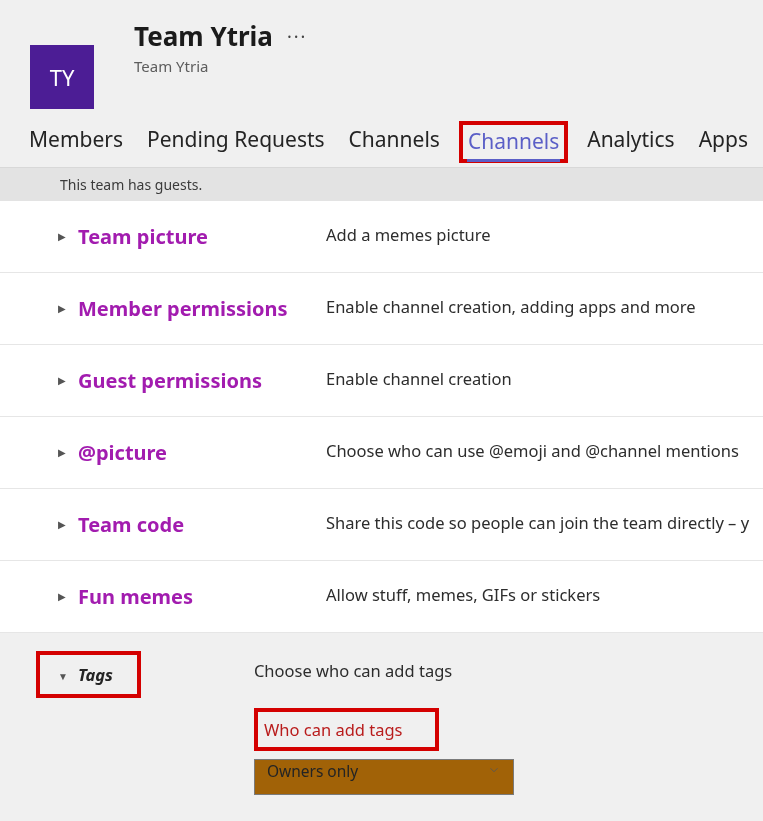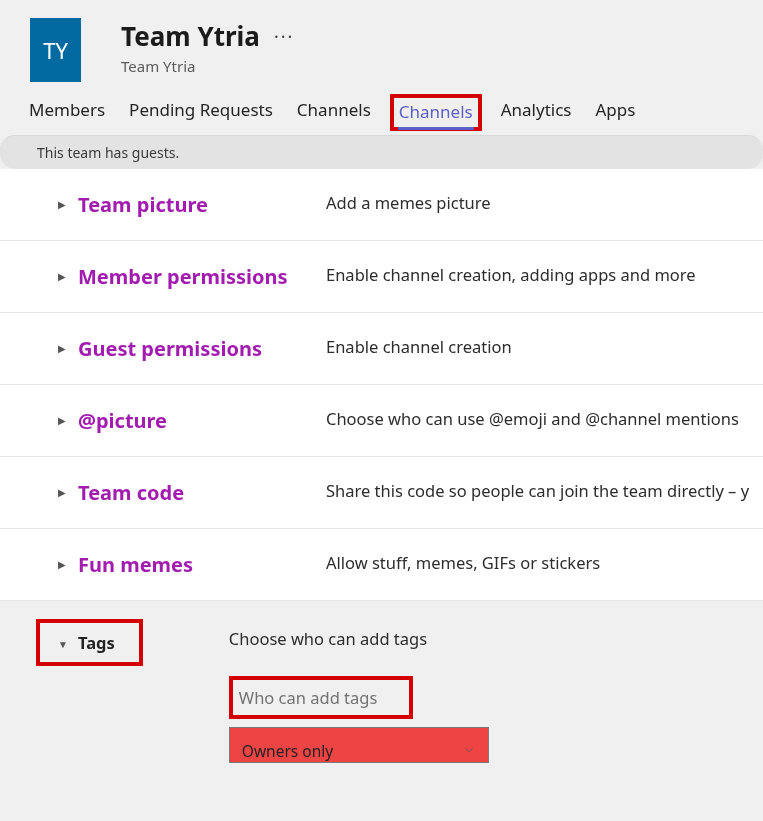--- a/index.html
+++ b/index.html
@@ -8,45 +8,44 @@
   background: #f0f0f0;
   font-family: "Segoe UI", system-ui, -apple-system, sans-serif;
   color: #242424;
   overflow: hidden;
 }
 .hdr {
   display: flex; align-items: flex-start;
   padding: 18px 22px 14px 30px;
 }
 .avatar {
-  width: 51px; height: 64px; background: #0369a1;
+  width: 64px; height: 64px; background: #4c1d95;
   display: flex; align-items: center; justify-content: center;
-  color: #fff; font-size: 22px; font-weight: 400;
+  color: #fff; font-size: 22px; font-weight: 400; margin-top: 27px;
 }
 .title-wrap { margin-left: 40px; }
 .title-row { display: flex; align-items: center; gap: 14px; }
 .team-title { font-size: 26px; font-weight: 700; color: #1b1b1b; }
 .more { font-size: 18px; color: #444; letter-spacing: 2px; cursor: pointer; }
 .team-subtitle { font-size: 15px; color: #5d5d5d; margin-top: 2px; }
 .tabs {
   display: flex; gap: 22px; padding: 0 0 8px 28px;
-  font-size: 17px; color: #242424;
+  font-size: 21px; color: #242424;
 }
 .tab { cursor: pointer; position: relative; padding: 2px 1px; }
 .tab.active { color: #5b5fc7; }
 .tab.active::after {
   content: ""; position: absolute; left: 0; right: 0; bottom: -5px;
   height: 3px; background: #5b5fc7;
 }
 .hl { border: 4px solid #d40000; padding: 2px 4px 4px 4px; margin: -2px -4px -4px -4px; }
 .banner {
-  background: #e3e3e3; padding: 7px 0 7px 37px;
+  background: #e3e3e3; padding: 7px 0 7px 60px;
   font-size: 14px; color: #3b3b3b;
   border-top: 1px solid #d8d8d8;
-  border-radius: 15px;
 }
 .list { }
 .row {
   display: flex; background: #fff; border-bottom: 1px solid #e6e6e6;
   padding: 22px 0 22px 58px; align-items: flex-start;
 }
 .caret {
   width: 10px; margin-right: 10px; margin-top: 6px;
   color: #555; font-size: 10px; cursor: pointer;
 }
@@ -54,31 +53,31 @@
 .row-desc  { font-size: 16.5px; color: #2d2d2d; }
 .tags-row {
   display: flex; background: #f0f0f0;
   padding: 18px 0 0 36px; align-items: flex-start;
   position: relative;
 }
 .tags-left-hl {
   border: 4px solid #d40000; display: flex; align-items: center;
   padding: 8px 24px 8px 18px;
 }
-.tags-body { margin-left: 86px; }
+.tags-body { margin-left: 113px; }
 .tags-desc { font-size: 16.5px; color: #2d2d2d; margin-top: 8px; }
 .sub-label-box {
   display: inline-block; border: 4px solid #d40000;
   padding: 6px 32px 6px 6px; margin-top: 26px;
-  font-size: 16.5px; color: #737373;
+  font-size: 16.5px; color: #b91c1c;
 }
 .select-wrap {
   margin-top: 8px; width: 260px; height: 36px;
-  border: 1px solid #7a7a7a; background: #ef4444;
-  display: flex; align-items: flex-end; justify-content: space-between;
+  border: 1px solid #7a7a7a; background: #a16207;
+  display: flex; align-items: flex-start; justify-content: space-between;
   padding: 0 12px; font-size: 15.5px; color: #242424; cursor: pointer;
 }
 .chev { color: #555; }
 </style>
 </head>
 <body>
 
 <div class="hdr">
   <div class="avatar">TY</div>
   <div class="title-wrap">
@@ -131,21 +130,21 @@
   </div>
   <div class="row">
     <div class="caret">▶</div>
     <div class="row-title">Fun memes</div>
     <div class="row-desc">Allow stuff, memes, GIFs or stickers</div>
   </div>
 
   <div class="tags-row">
     <div class="tags-left-hl">
       <div class="caret" style="margin-top:2px;">▼</div>
-      <div style="font-weight:700;font-size:16.5px;">Tags</div>
+      <div style="font-weight:700;font-size:16.5px;font-style:italic;">Tags</div>
     </div>
     <div class="tags-body">
       <div class="tags-desc">Choose who can add tags</div>
       <div class="sub-label-box">
         <span>Who can add tags</span>
       </div>
       <div class="select-wrap">
         <span>Owners only</span>
         <span class="chev">
           <svg width="14" height="14" viewBox="0 0 24 24" fill="none" stroke="#555" stroke-width="1.5">

